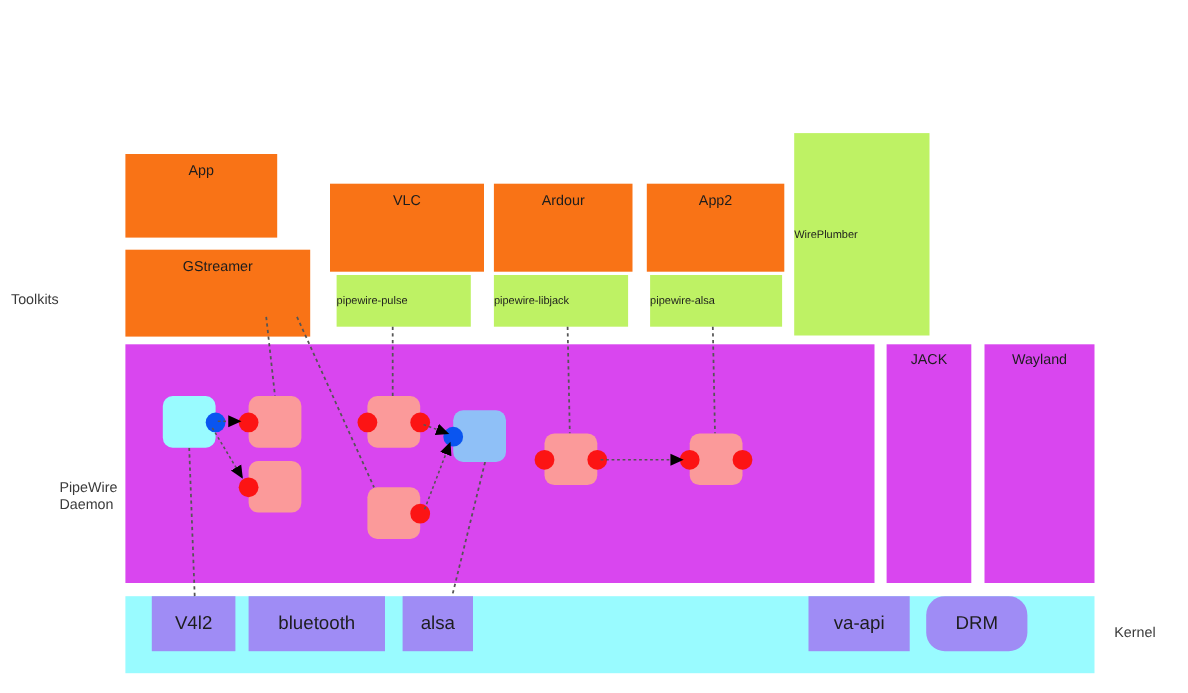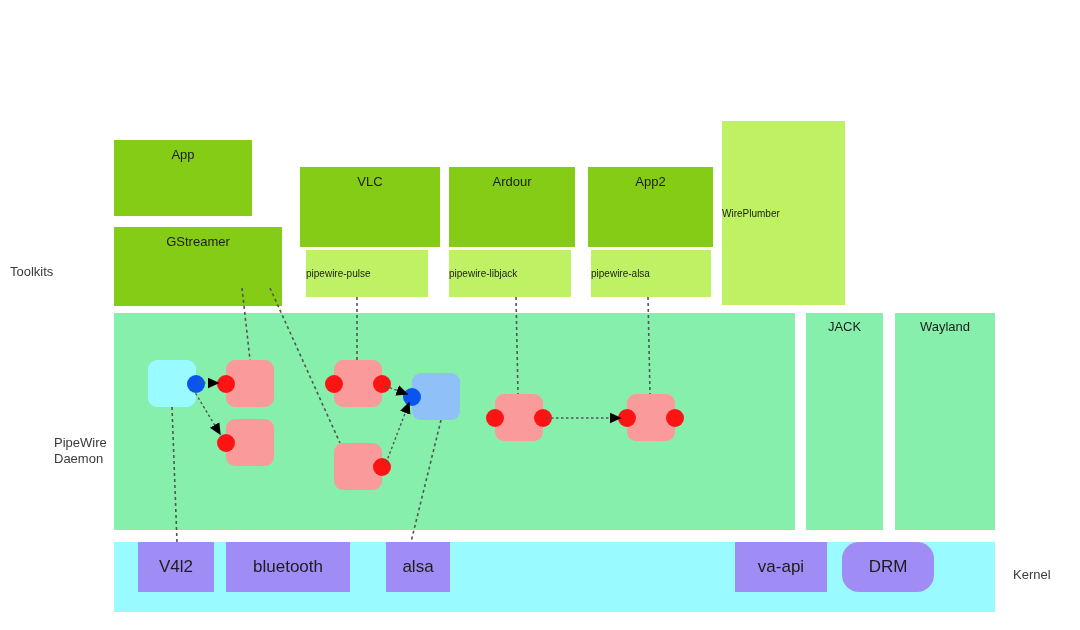--- a/index.html
+++ b/index.html
@@ -12,34 +12,34 @@
 
   .box{position:absolute;box-sizing:border-box;}
 
   .lbl-left{
     position:absolute;font-size:13px;color:#3a3a3a;line-height:16px;
     white-space:pre-line;
   }
 
   
   .app-box{
-    background:#84cc16;
+    background:#f97316;
     display:flex;justify-content:center;align-items:flex-start;
     padding-top:7px;font-size:13px;color:#1d1d1d;
   }
   
   .green-box{
     background:#bef264;
     display:flex;justify-content:flex-start;align-items:center;
     font-size:10px;color:#1d1d1d;
   }
 
   
   .grey-box{
-    background:#86efac;
+    background:#d946ef;
     display:flex;justify-content:center;align-items:flex-start;
     padding-top:6px;font-size:13px;color:#1d1d1d;
   }
 
   
   .kernel-strip{background:#99fbff;}
   .kernel-mod{
     background:#9f8cf5;
     display:flex;justify-content:center;align-items:center;
     font-size:17px;color:#1d1d1d;
@@ -124,21 +124,21 @@
   </div>
 
   <div class="box kernel-strip" style="left:114px;top:542px;width:881px;height:70px;"></div>
 
   <div class="box kernel-mod" style="left:138px;top:542px;width:76px;height:50px;">
     <span>V4l2</span>
   </div>
   <div class="box kernel-mod" style="left:226px;top:542px;width:124px;height:50px;">
     <span>bluetooth</span>
   </div>
-  <div class="box kernel-mod" style="left:366px;top:542px;width:64px;height:50px;margin-left:20px;">
+  <div class="box kernel-mod" style="left:366px;top:542px;width:64px;height:50px;">
     <span>alsa</span>
   </div>
   <div class="box kernel-mod" style="left:735px;top:542px;width:92px;height:50px;">
     <span>va-api</span>
   </div>
   <div class="box kernel-mod" style="left:842px;top:542px;width:92px;height:50px;border-radius:17px;">
     <span>DRM</span>
   </div>
 
   <svg class="overlay">

